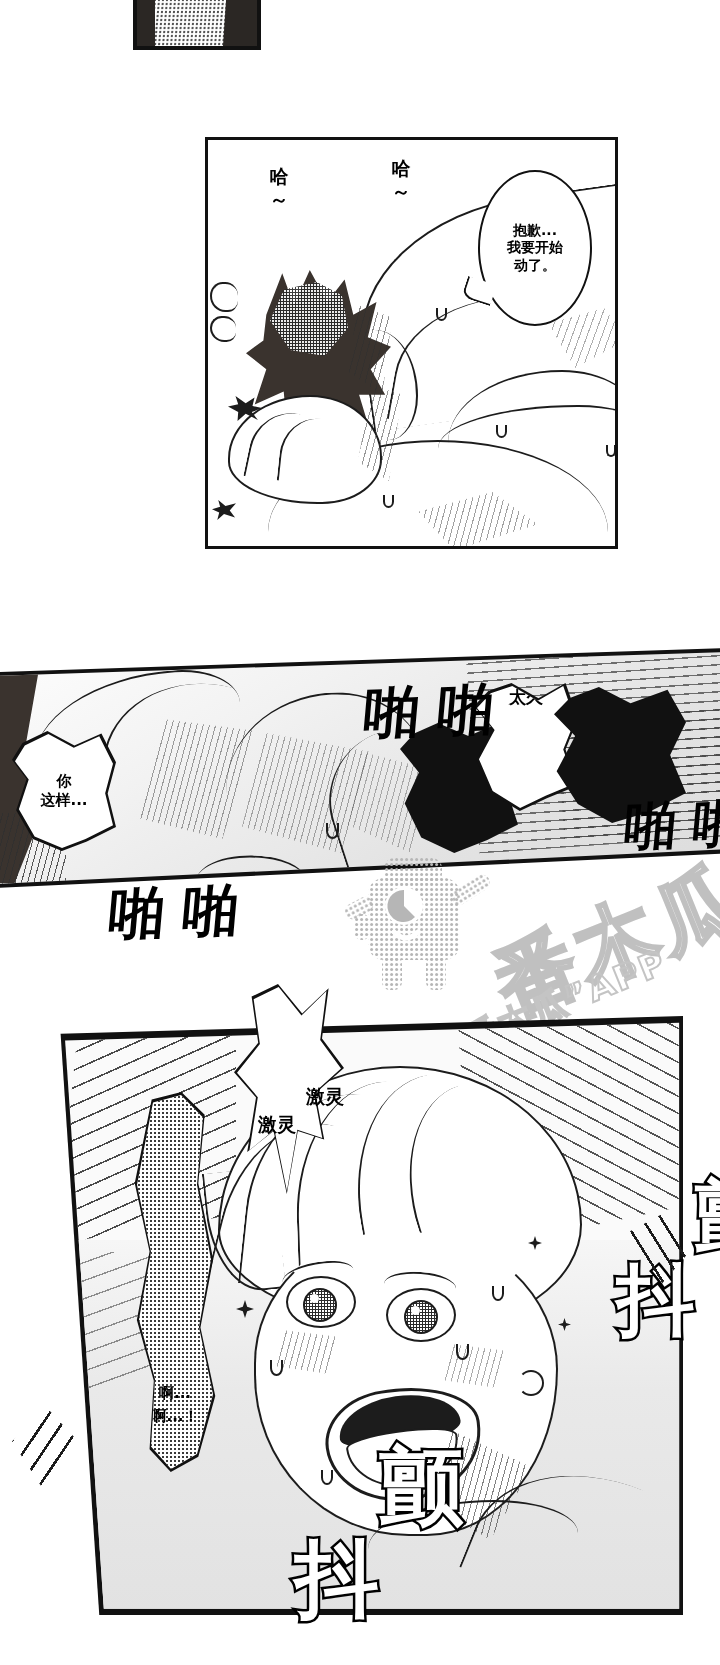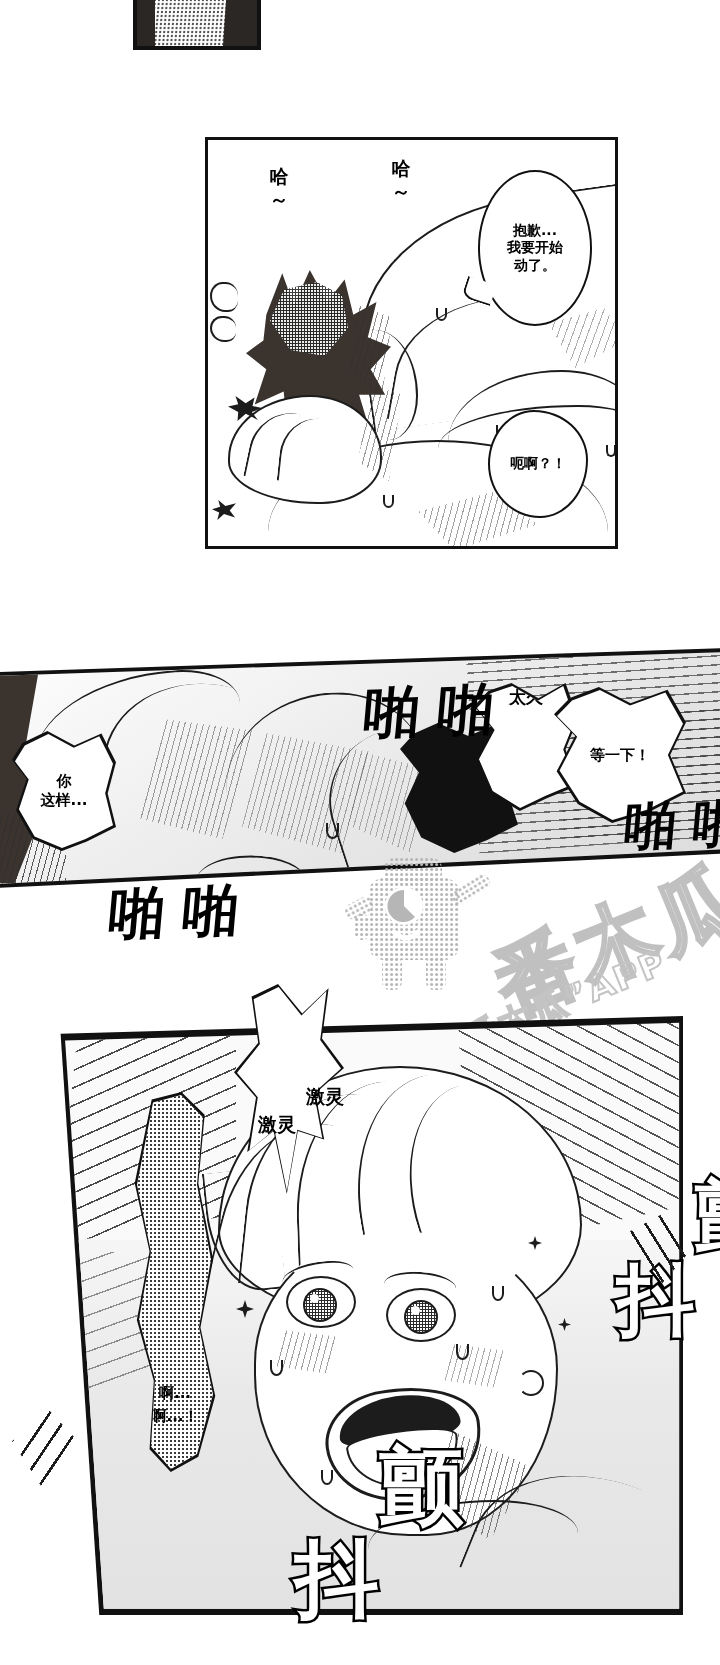--- a/index.html
+++ b/index.html
@@ -170,23 +170,20 @@
 
       <div class="bub oval" style="left:270px;top:30px;width:110px;height:152px;font-size:14px;">
         <span class="txt">抱歉...
 我要开始
 动了。</span>
       </div>
       <div style="position:absolute;left:256px;top:140px;width:28px;height:20px;background:#fff;
                   border-left:2.4px solid #111;border-bottom:2.4px solid #111;
                   transform:rotate(18deg);border-radius:0 0 0 40%;"></div>
 
-      <div class="bub cloud" style="left:280px;top:270px;width:96px;height:104px;font-size:14px;">
-        <span class="txt">呃啊？！</span>
-      </div>
     </div>
   </div>
 
   <div style="position:absolute;left:-4px;top:623px;width:728px;height:265px;overflow:visible;">
 
     <div style="position:absolute;left:0;top:0;width:728px;height:265px;
                 background:#111;
                 clip-path:polygon(0 18.5%, 100% 9.5%, 100% 87%, 0 100%);"></div>
     <div class="grad-soft" style="position:absolute;left:0;top:0;width:728px;height:265px;
                 clip-path:polygon(0.5% 19.9%, 99.5% 11%, 99.5% 85.5%, 0.5% 98.4%);overflow:hidden;">
@@ -238,25 +235,20 @@
     <div style="position:absolute;left:478px;top:60px;width:104px;height:128px;background:#111;
                 clip-path:polygon(14% 6%,36% 0,62% 12%,88% 0,100% 28%,88% 52%,100% 80%,70% 90%,44% 100%,16% 86%,2% 60%,18% 36%,0 18%);"></div>
     <div style="position:absolute;left:481px;top:63px;width:98px;height:122px;background:#fff;
                 clip-path:polygon(14% 6%,36% 0,62% 12%,88% 0,100% 28%,88% 52%,100% 80%,70% 90%,44% 100%,16% 86%,2% 60%,18% 36%,0 18%);
                 display:flex;align-items:flex-start;justify-content:center;">
       <span style="font-size:17px;font-weight:700;font-family:'DejaVu Sans','Liberation Sans',sans-serif;">太久</span>
     </div>
 
     <div style="position:absolute;left:558px;top:64px;width:132px;height:136px;background:#111;
                 clip-path:polygon(12% 8%,34% 0,58% 12%,86% 2%,100% 26%,88% 50%,100% 78%,72% 92%,44% 100%,18% 86%,2% 62%,16% 36%,0 20%);"></div>
-    <div style="position:absolute;left:561px;top:67px;width:126px;height:130px;background:#fff;
-                clip-path:polygon(12% 8%,34% 0,58% 12%,86% 2%,100% 26%,88% 50%,100% 78%,72% 92%,44% 100%,18% 86%,2% 62%,16% 36%,0 20%);
-                display:flex;align-items:center;justify-content:center;">
-      <span style="font-size:15px;font-weight:700;font-family:'DejaVu Sans','Liberation Sans',sans-serif;">等一下！</span>
-    </div>
 
     <div class="sfx solid" style="left:257px;top:12px;font-size:56px;transform:skewX(-7deg) rotate(-2deg);">
       <span>啪 啪</span>
     </div>
     <div class="sfx solid" style="left:526px;top:132px;font-size:52px;transform:skewX(-7deg) rotate(-2deg);">
       <span>啪 啪</span>
     </div>
     <div class="sfx solid" style="left:2px;top:213px;font-size:56px;transform:skewX(-7deg) rotate(-2deg);">
       <span>啪 啪</span>
     </div>

